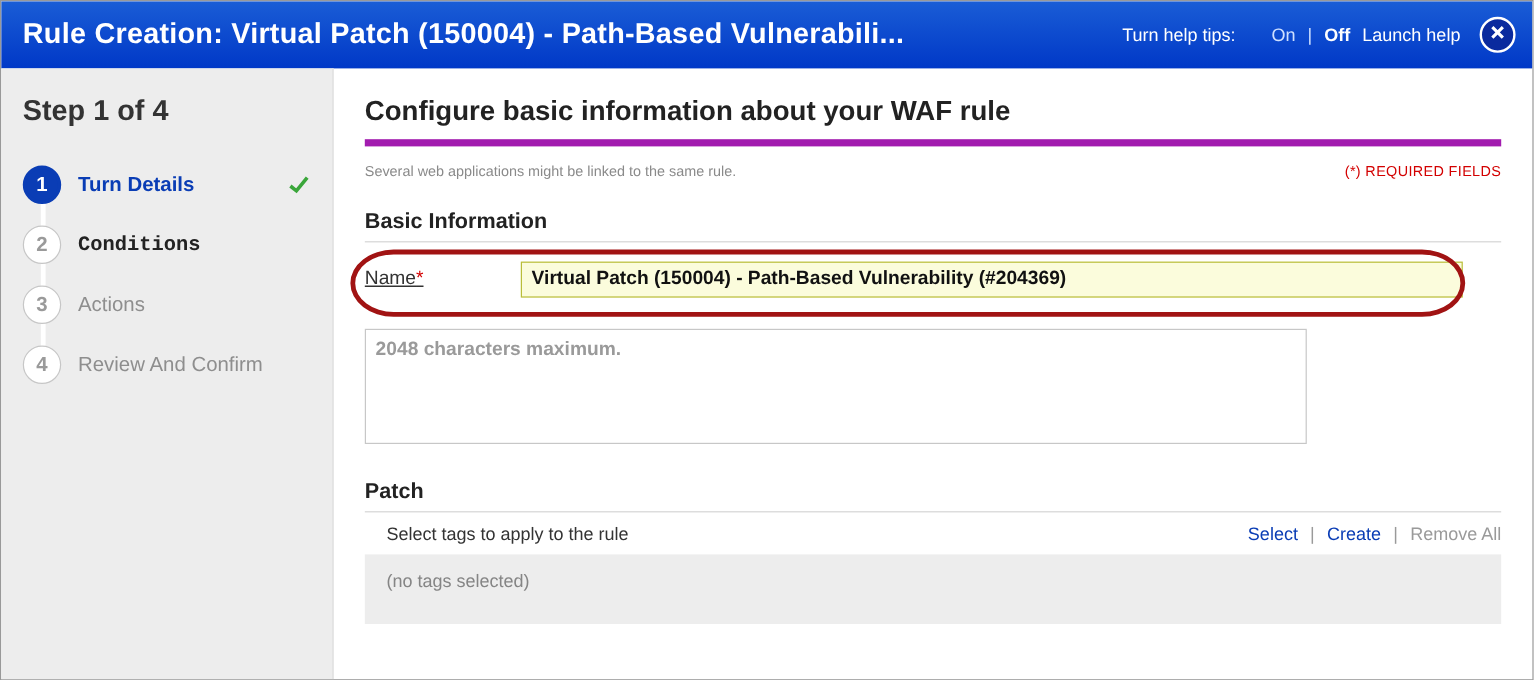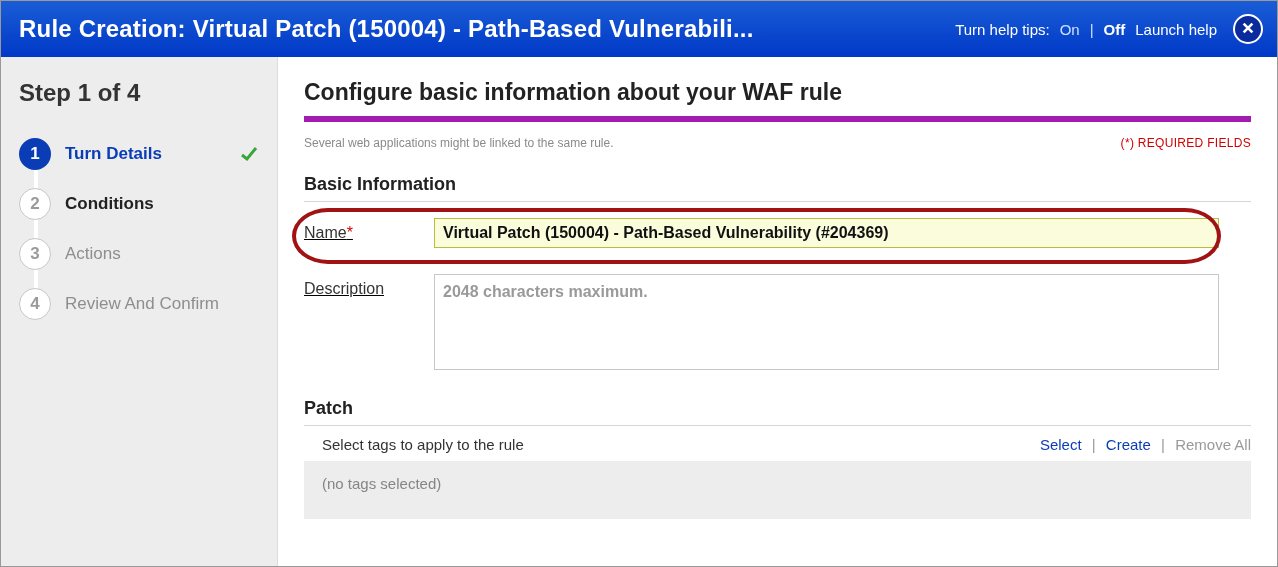--- a/index.html
+++ b/index.html
@@ -26,21 +26,21 @@
     font-size:24px;
     font-weight:bold;
     letter-spacing:.2px;
   }
   .titlebar .right {
     display:flex;
     align-items:center;
     gap:10px;
     font-size:15px;
   }
-  .tips-on { color:#cfe0ff; cursor:pointer; }
+  .tips-on { color:#cfe0ff; cursor:pointer;margin-left:20px; }
   .tips-off { color:#fff; font-weight:bold; cursor:pointer; }
   .tips-sep { color:#cfe0ff; }
   .launch-help { color:#fff; cursor:pointer; }
   .close-btn {
     width:30px; height:30px; border-radius:50%;
     background:#0a2a9e;
     border:2px solid #fff;
     display:flex; align-items:center; justify-content:center;
     cursor:pointer;
     margin-left:6px;
@@ -86,21 +86,21 @@
     border:1px solid #c7c7c7;
     color:#9a9a9a;
     display:flex; align-items:center; justify-content:center;
     font-size:17px; font-weight:bold;
   }
   .step.active .badge {
     background:#0a3db5; color:#fff; border:3px solid #0a3db5;
   }
   .step .label { font-size:17px; color:#8e8e8e; flex:1; }
   .step.active .label { color:#0a3db5; font-weight:bold; }
-  .step.enabled .label { color:#222; font-weight:bold; }
+  .step.enabled .label { color:#222; font-weight:bold;font-family:Liberation Mono, monospace; }
   .step .check { width:20px; height:20px; }
   .step .check svg { width:20px; height:20px; stroke:#3aa63a; stroke-width:3; fill:none; }
 
   
   .main {
     flex:1;
     padding:22px 26px 0 26px;
     overflow:auto;
   }
   .page-heading {
@@ -243,21 +243,20 @@
       <div class="callout"></div>
       <div class="form-label">
         <span>Name</span><span class="ast">*</span>
       </div>
       <div class="form-field">
         <input class="text-in" type="text" value="Virtual Patch (150004) - Path-Based Vulnerability (#204369)" style="">
       </div>
     </div>
 
     <div class="form-row" style="margin-top:14px;">
-      <div class="form-label">Description</div>
       <div class="form-field">
         <textarea class="desc" placeholder="2048 characters maximum." style=""></textarea>
       </div>
     </div>
 
     <div class="section-h">Patch</div>
 
     <div class="tags-sub">
       <div class="tag-instr">Select tags to apply to the rule</div>
       <div class="tag-links">

